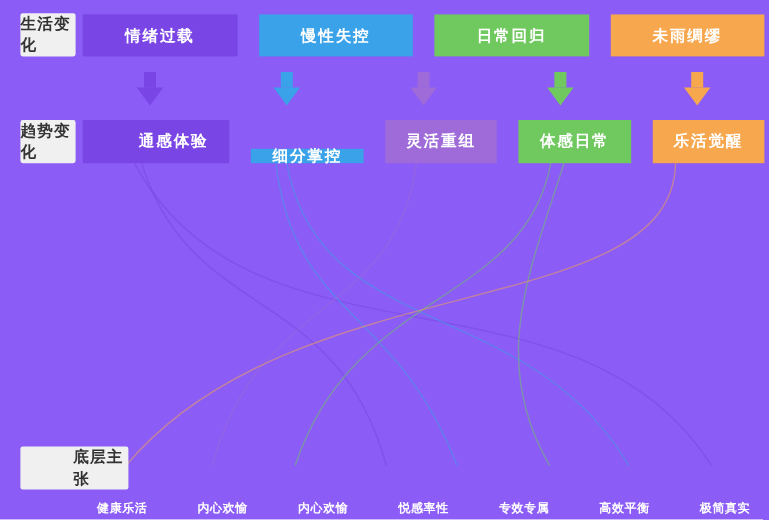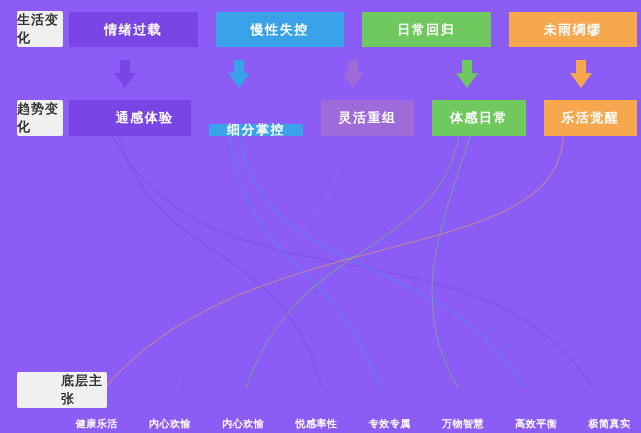--- a/index.html
+++ b/index.html
@@ -85,17 +85,16 @@
       <div class="node" style="background: rgb(158, 107, 216); color: rgb(255, 255, 255);">灵活重组</div>
       <div class="node" style="background: rgb(112, 201, 95); color: rgb(255, 255, 255);">体感日常</div>
       <div class="node" style="background: rgb(247, 167, 78); color: rgb(255, 255, 255);">乐活觉醒</div>
     </div>
   <div class="node-row" id="row-proposition">
       <div class="node" style="background: rgb(247, 167, 78); color: rgb(255, 255, 255);">健康乐活</div>
       <div class="node" style="background: rgb(158, 107, 216); color: rgb(255, 255, 255);">内心欢愉</div>
       <div class="node" style="background: rgb(112, 201, 95); color: rgb(255, 255, 255);">内心欢愉</div>
       <div class="node" style="background: rgb(122, 69, 229); color: rgb(255, 255, 255);">悦感率性</div>
       <div class="node" style="background: rgb(58, 162, 232); color: rgb(255, 255, 255);">专效专属</div>
-      <div class="node" style="background: rgb(112, 201, 95); color: rgb(255, 255, 255);">万物智慧</div>
       <div class="node" style="background: rgb(58, 162, 232); color: rgb(255, 255, 255);">高效平衡</div>
       <div class="node" style="background: rgb(122, 69, 229); color: rgb(255, 255, 255);">极简真实</div>
     </div>
 </div>
 
 </body></html>

